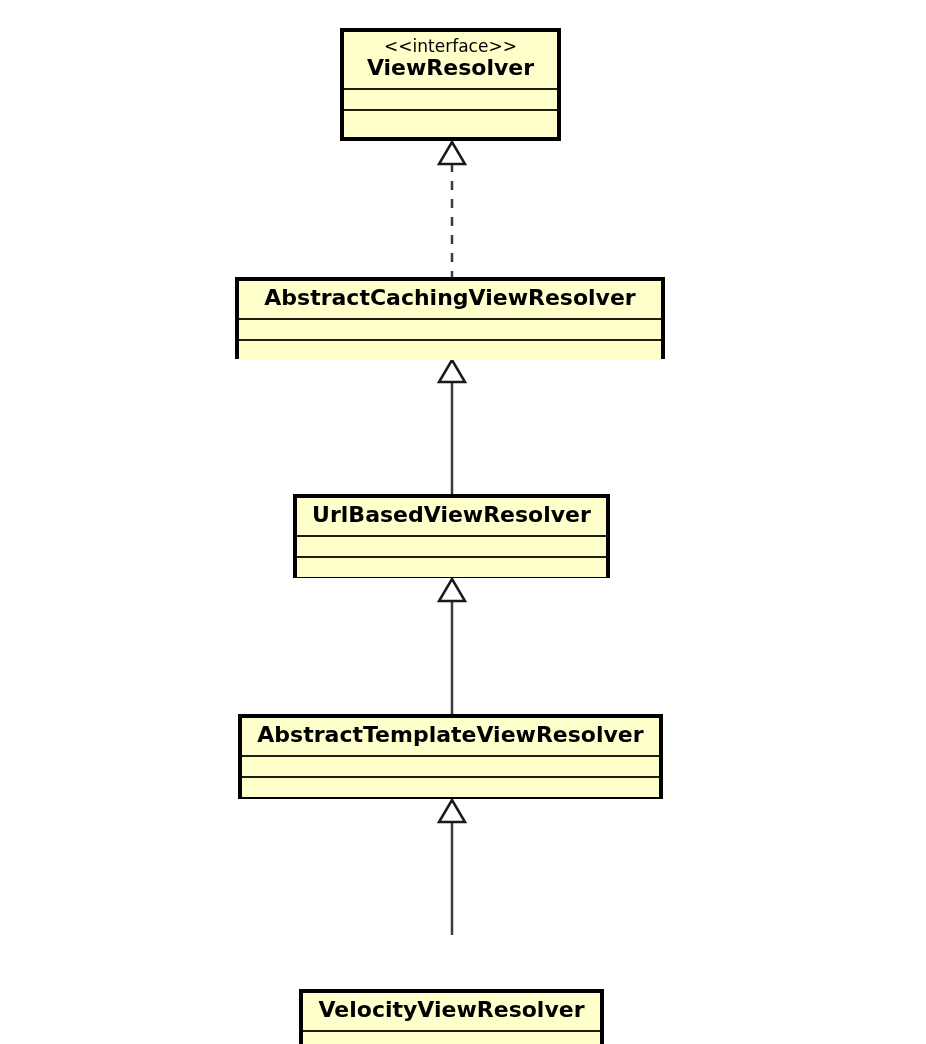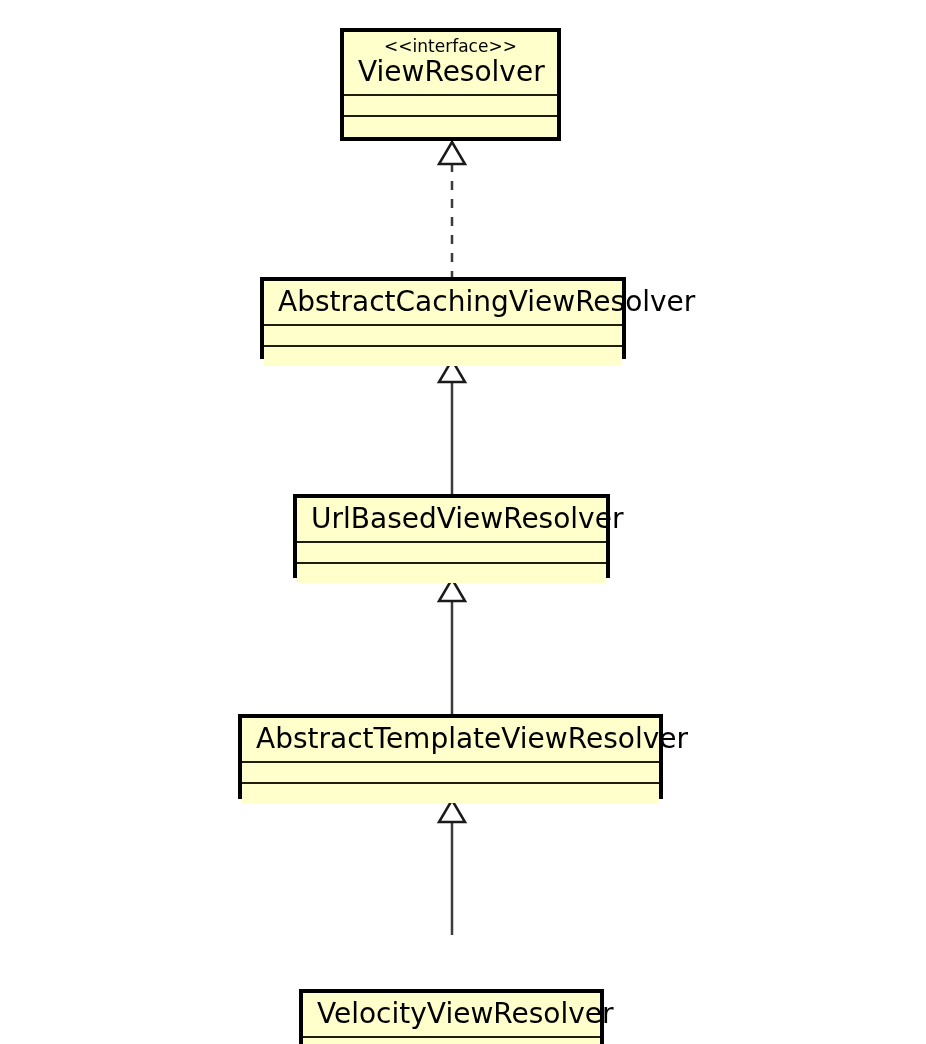--- a/index.html
+++ b/index.html
@@ -36,22 +36,22 @@
   }
   .uml-stereotype {
     display: block;
     font-weight: normal;
     font-size: 17px;
     letter-spacing: 0px;
     line-height: 1.12;
   }
   .uml-name {
     display: block;
-    font-weight: normal;
-    font-size: 28px;
+    font-weight: bold;
+    font-size: 22px;
     line-height: 1.12;
   }
   .uml-compartment {
     box-sizing: border-box;
     border-top: 2px solid #1d1d10;
     height: 21px;
     background: #ffffcc;
   }
   
   .edge {
@@ -99,21 +99,21 @@
 
   <div class="uml-class" style="left:340px; top:28px; width:221px; height:113px;">
     <div class="uml-title">
       <span class="uml-stereotype">&lt;&lt;interface&gt;&gt;</span>
       <span class="uml-name">ViewResolver</span>
     </div>
     <div class="uml-compartment"></div>
     <div class="uml-compartment"></div>
   </div>
 
-  <div class="uml-class" style="left:260px; top:277px; width:366px; height:82px;">
+  <div class="uml-class" style="left:235px; top:277px; width:430px; height:82px;">
     <div class="uml-title">
       <span class="uml-name">AbstractCachingViewResolver</span>
     </div>
     <div class="uml-compartment"></div>
     <div class="uml-compartment"></div>
   </div>
 
   <div class="uml-class" style="left:293px; top:494px; width:317px; height:84px;">
     <div class="uml-title">
       <span class="uml-name">UrlBasedViewResolver</span>

